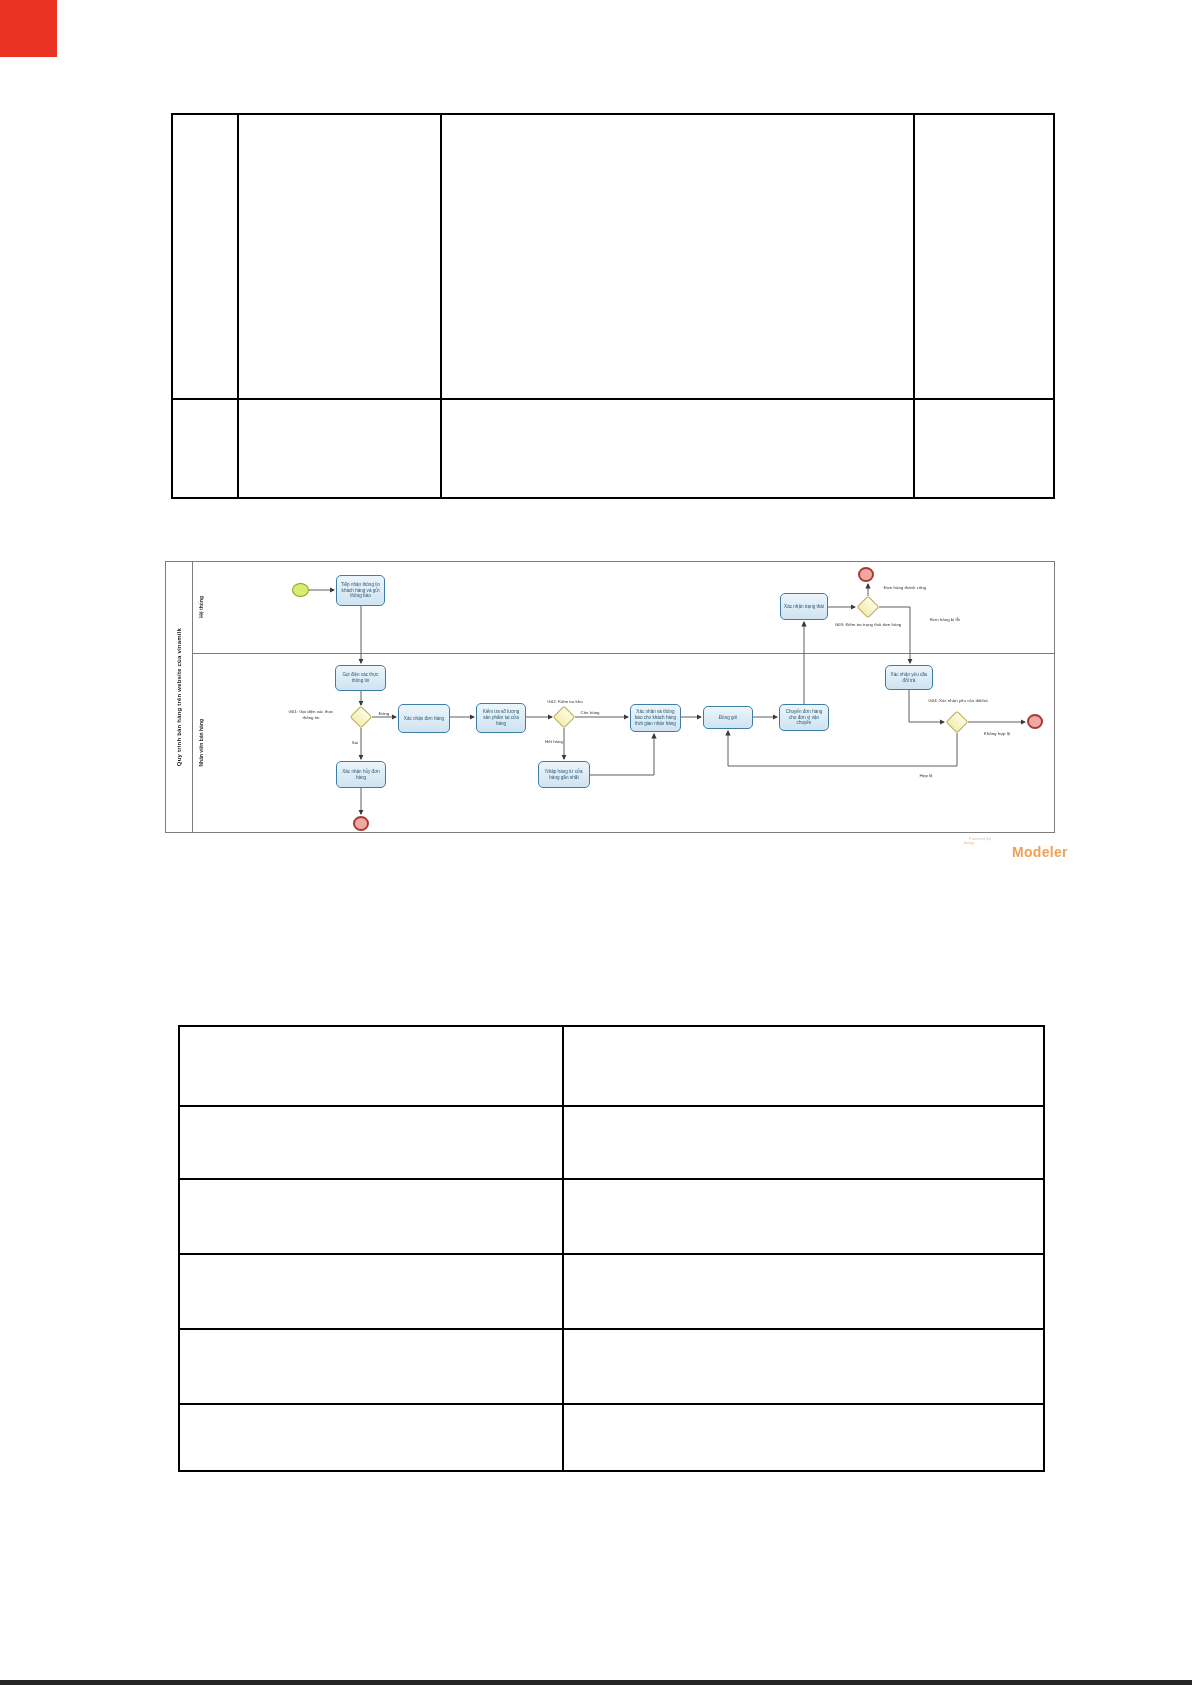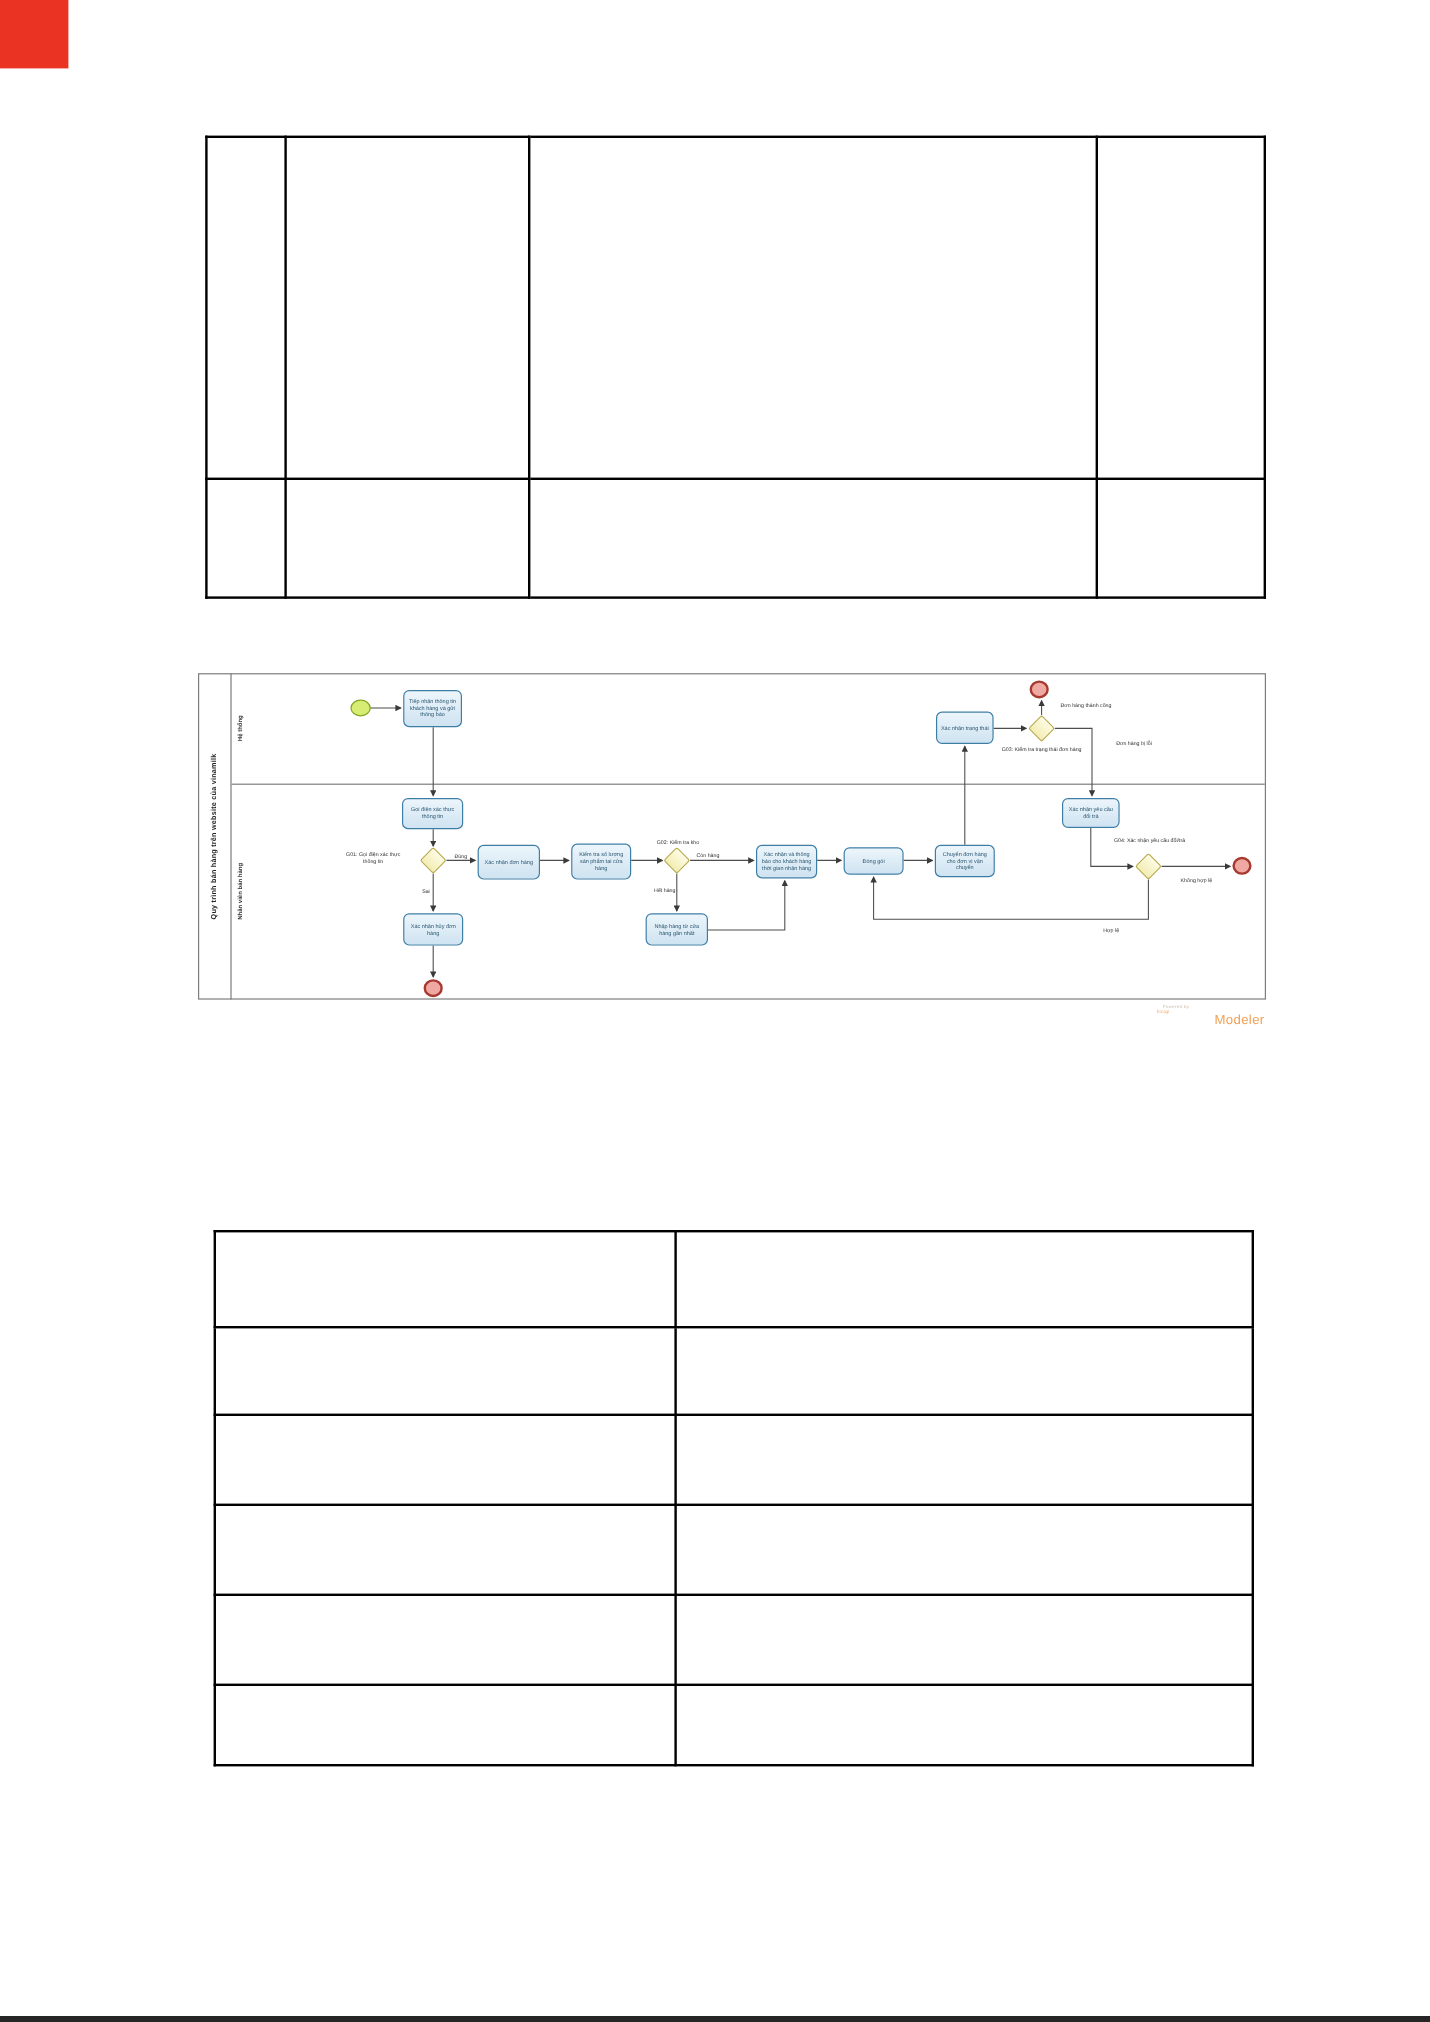--- a/index.html
+++ b/index.html
@@ -44,21 +44,21 @@
   .lbl { position:absolute; font-size:4.4px; line-height:1.25; color:#333; text-align:center; }
 
   #connectors { position:absolute; inset:0; }
 
   
   #logo { left:962px; top:837px; width:90px; }
   #logo .powered { font-size:3.6px; color:#cbbba4; margin-left:7px; letter-spacing:.3px; }
   #logo .row { display:flex; align-items:flex-end; gap:2px; }
   #logo .brandcol { display:flex; flex-direction:column; line-height:1; }
   #logo .bizagi { font-size:4px; color:#f2b277; }
-  #logo .modeler { font-size:11px; font-weight:normal; color:#f0a155; letter-spacing:.3px;padding-left:48px; }
+  #logo .modeler { font-size:14px; font-weight:bold; color:#f0a155; letter-spacing:.3px;padding-left:48px; }
 </style>
 </head>
 <body>
 
 <div id="red-corner" class="abs"></div>
 
 <table class="doc abs" id="top-table" style="left:171px; top:113px; width:882px;">
   <colgroup>
       <col style="width:66px">
       <col style="width:203px">

